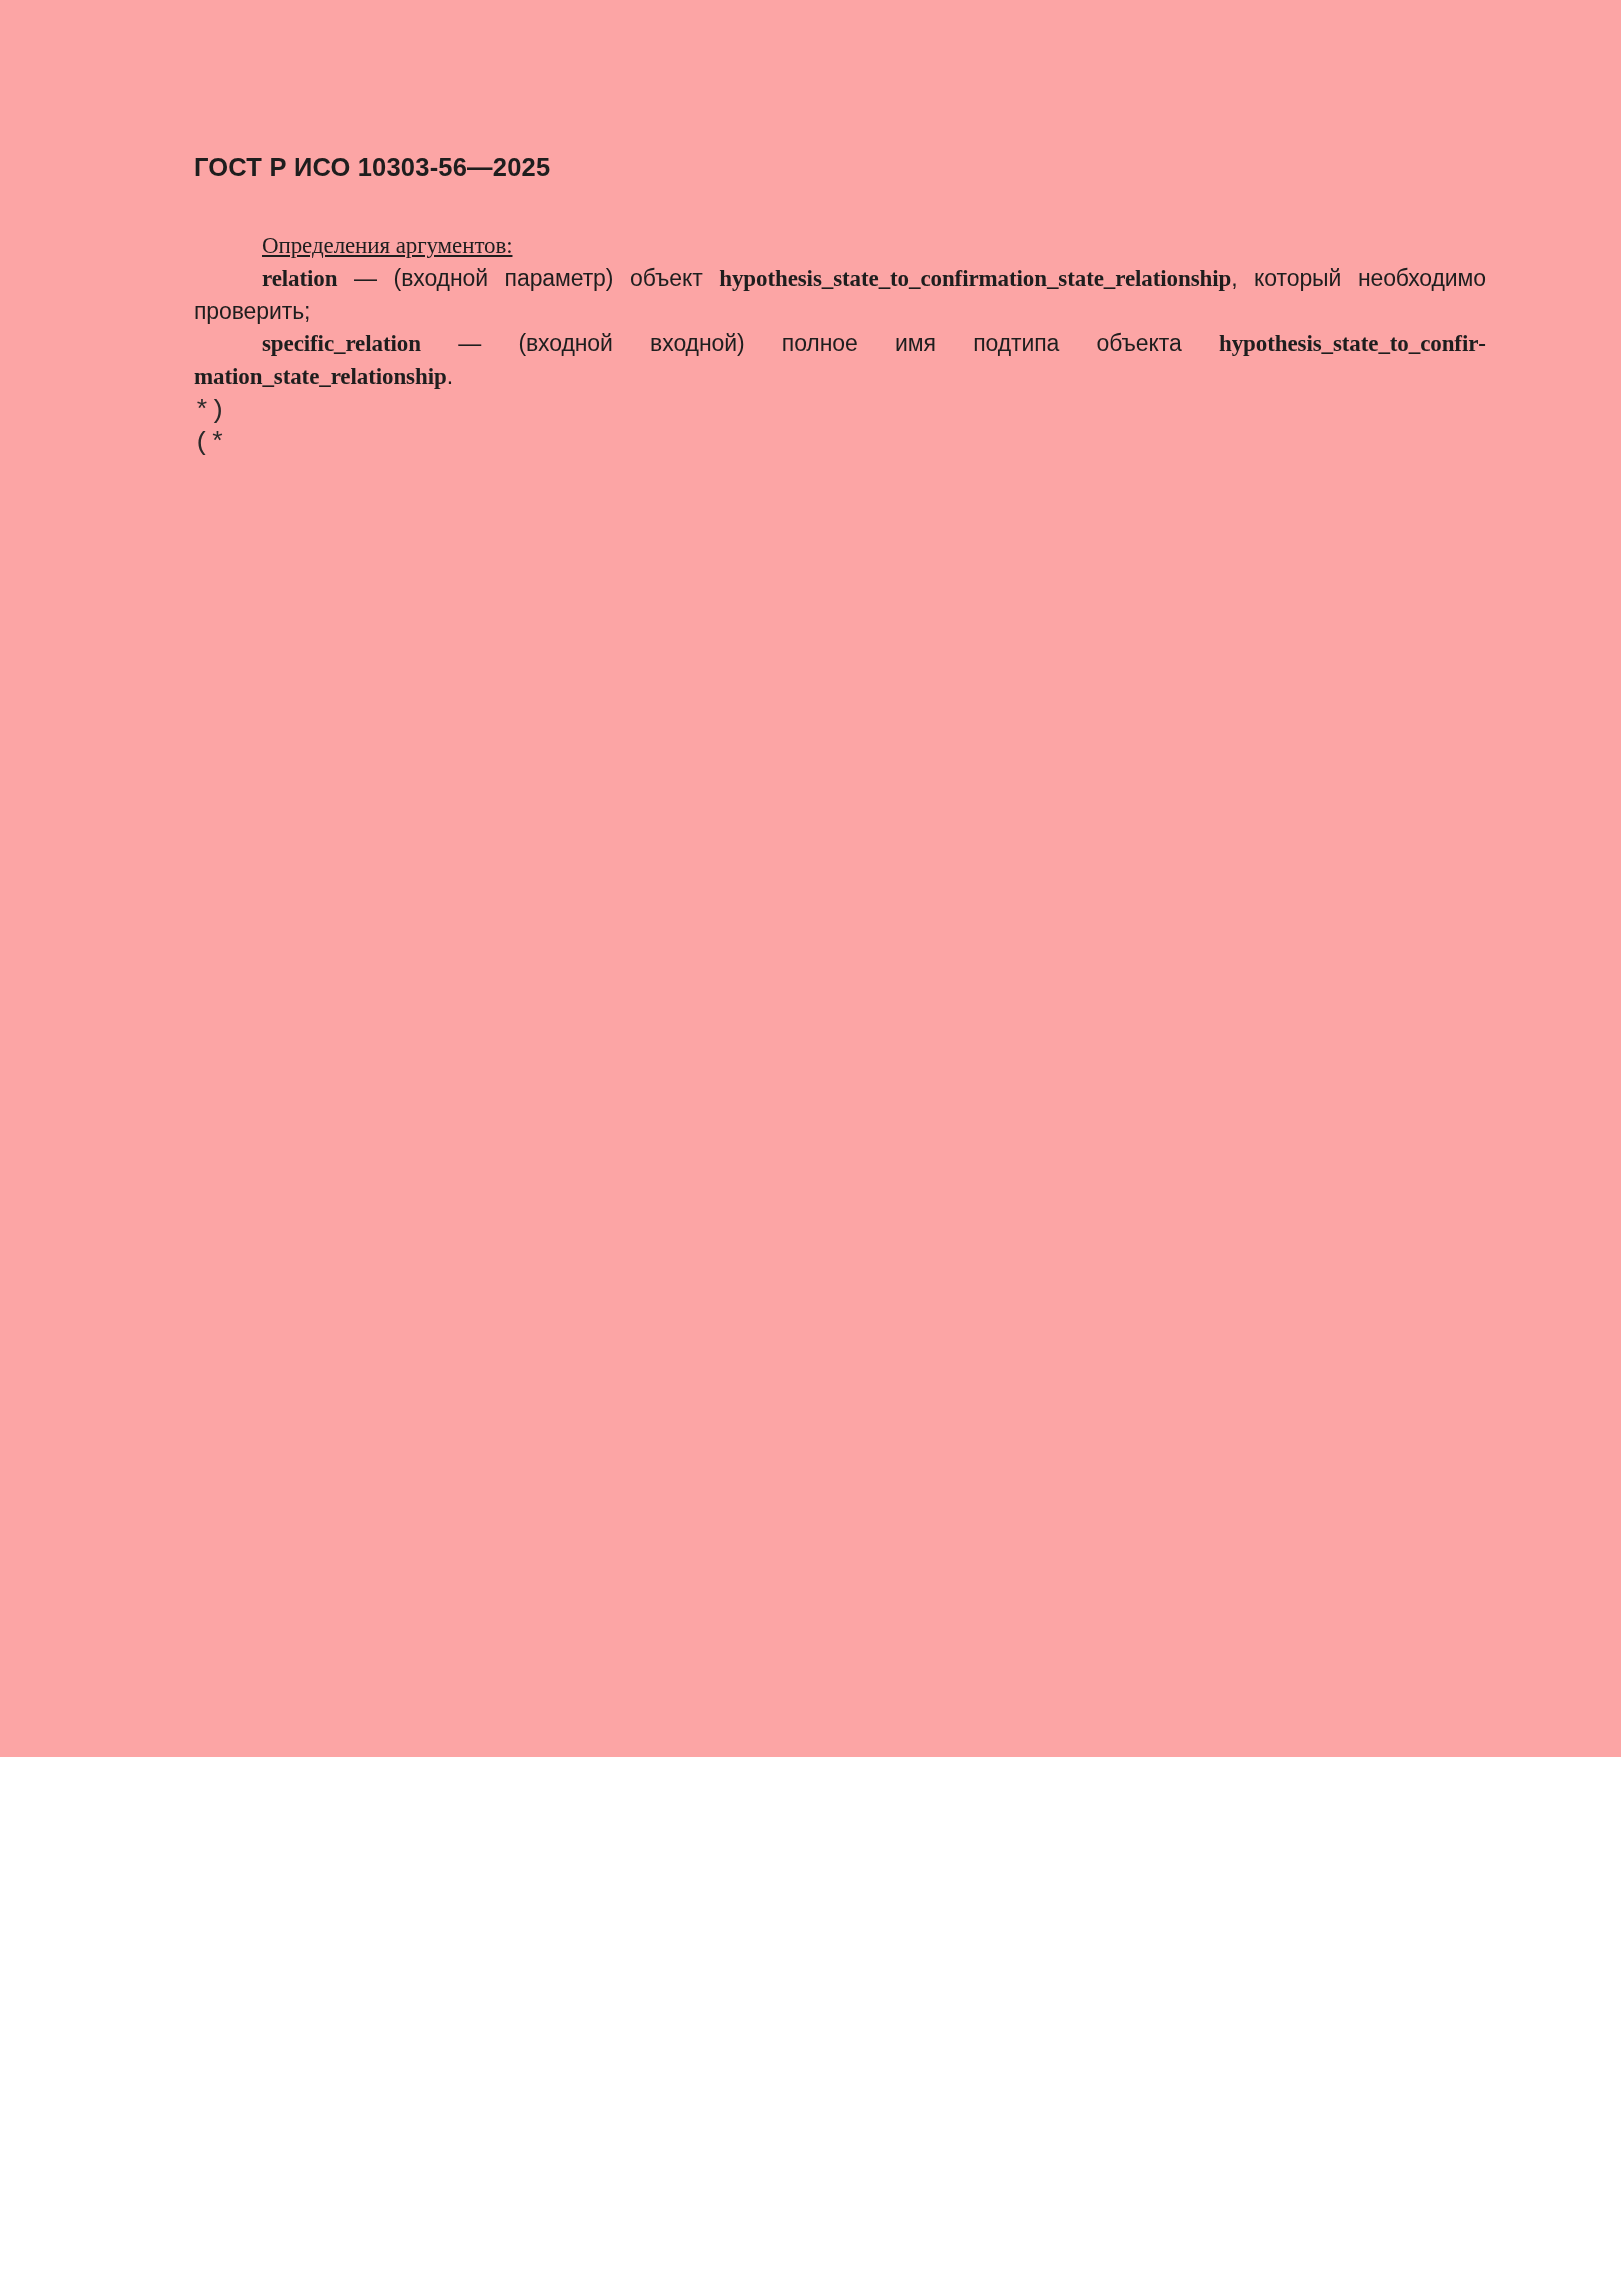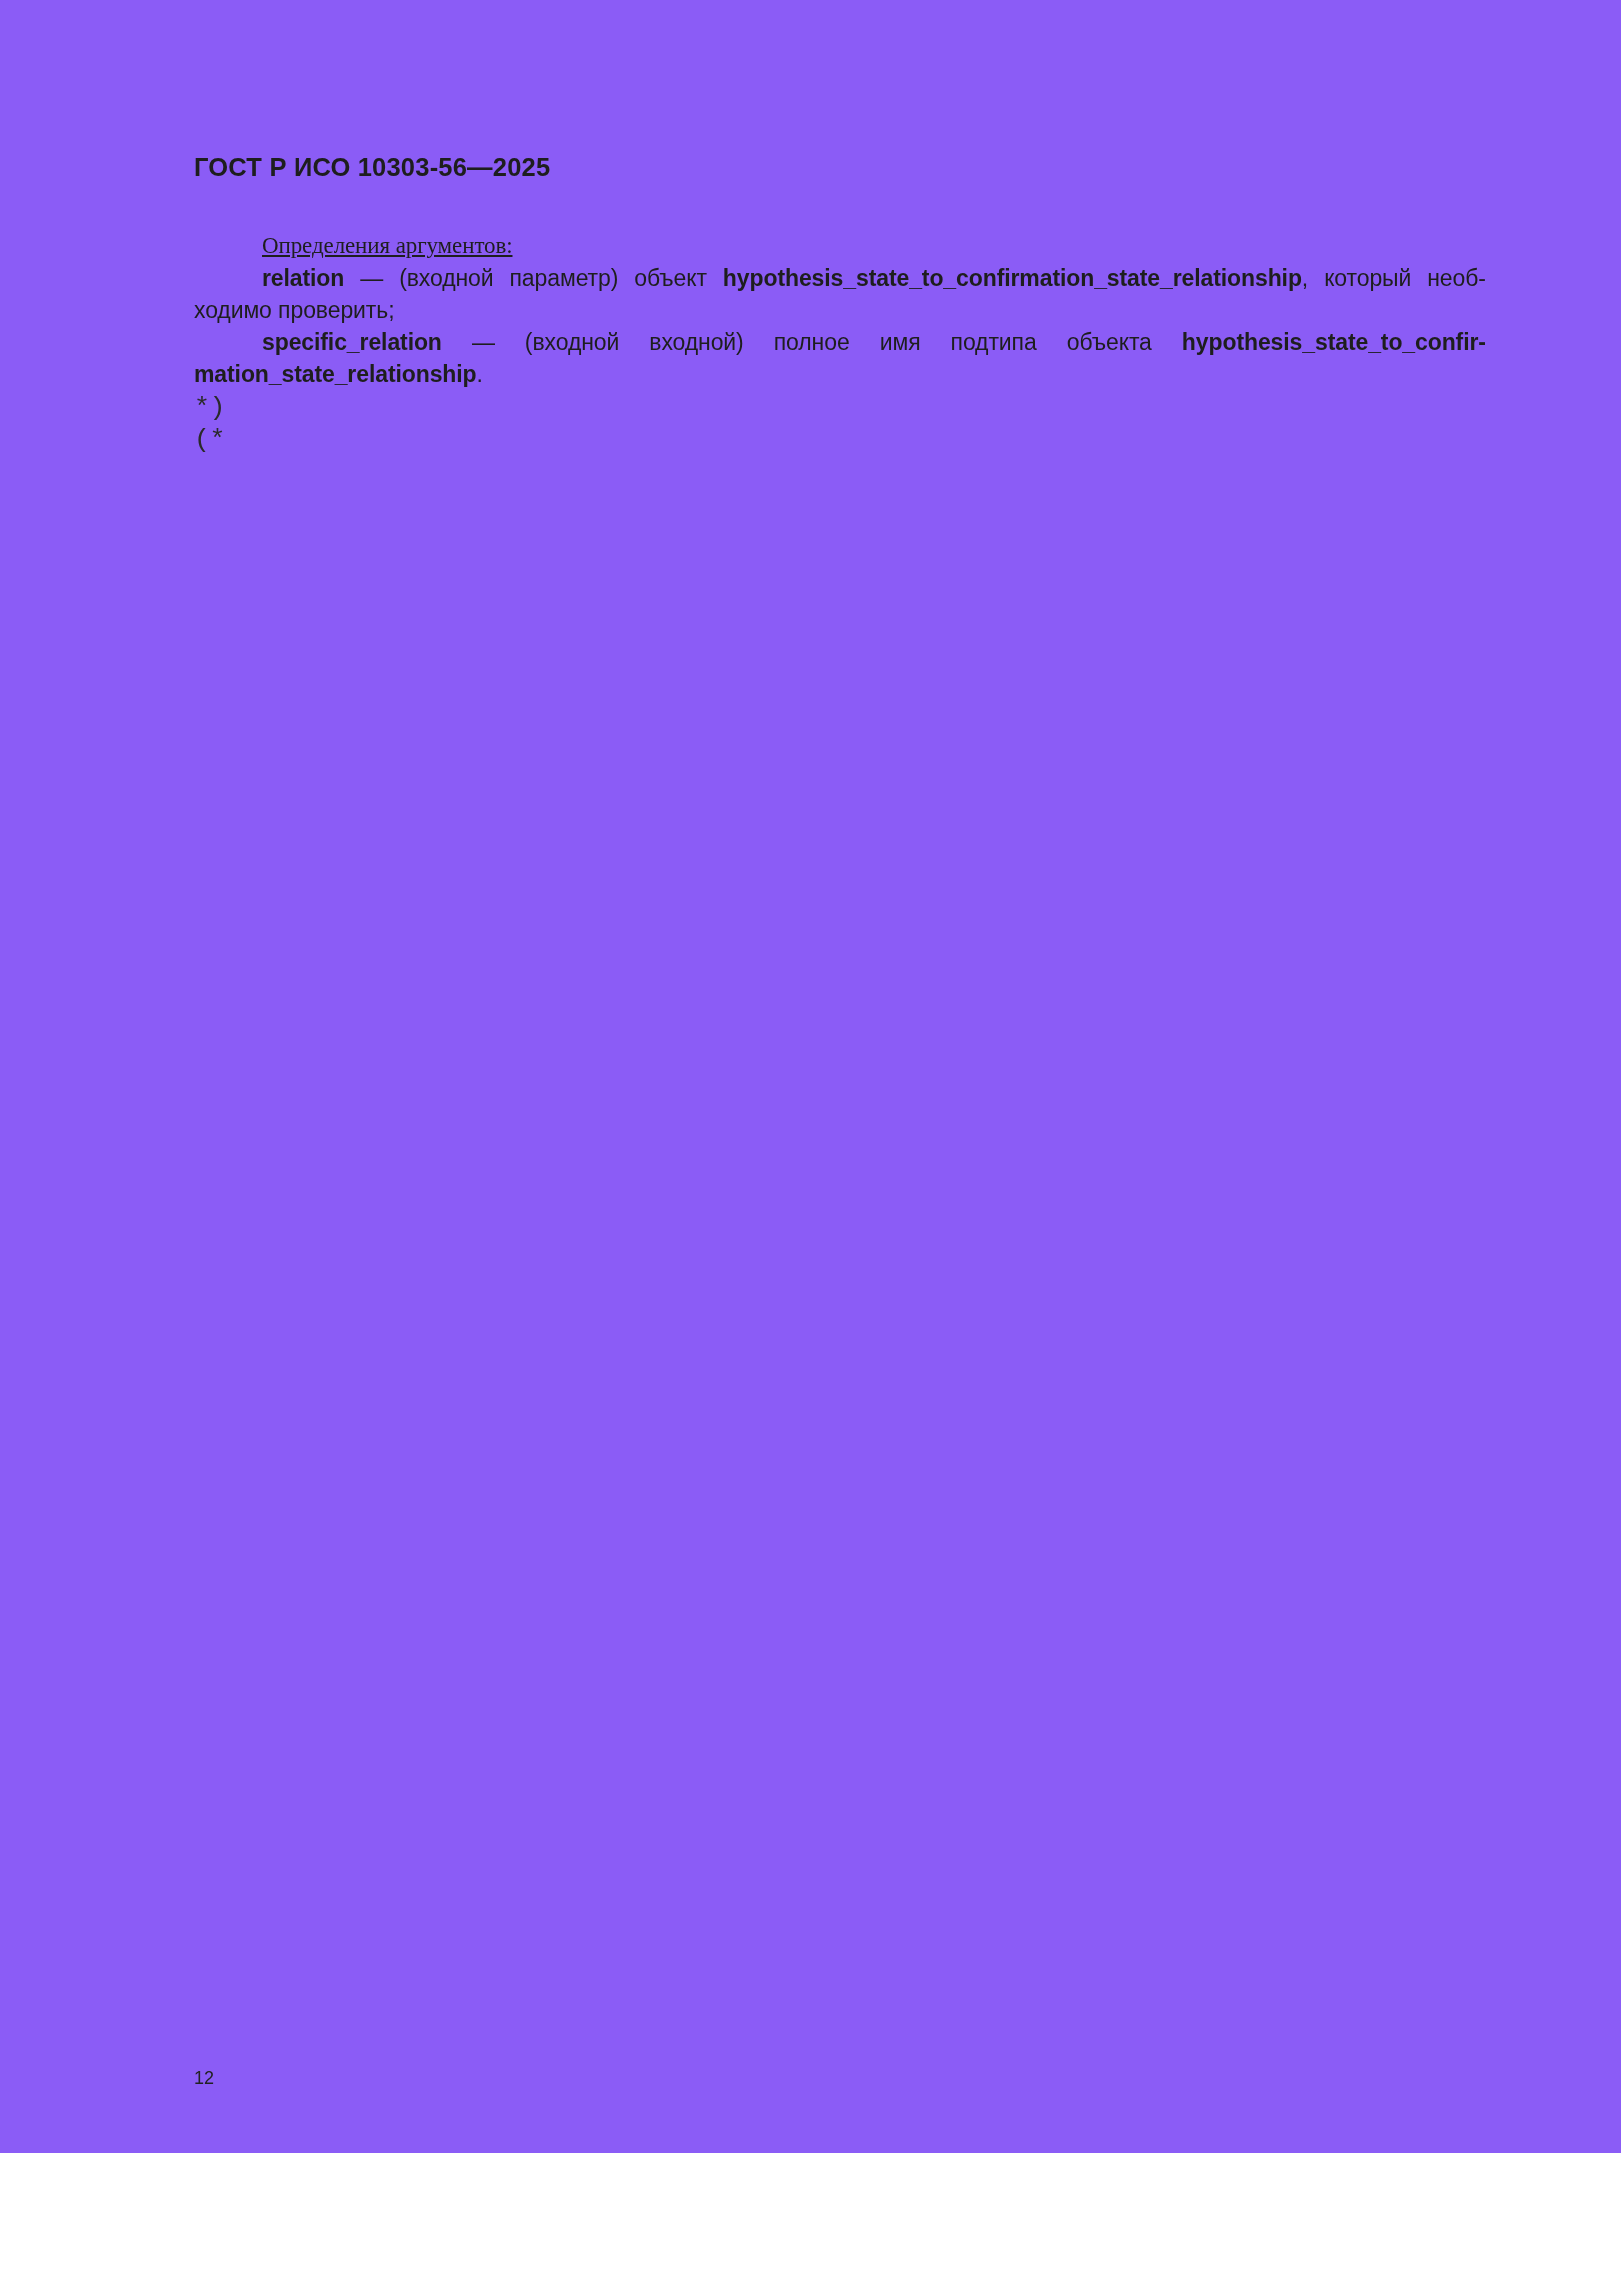--- a/index.html
+++ b/index.html
@@ -1,21 +1,21 @@
 <!DOCTYPE html>
 <html><head>
 <meta charset="utf-8">
 <style>
   * { margin: 0; padding: 0; box-sizing: border-box; }
   html, body { background: #ffffff; }
   .page {
     position: relative;
     width: 1621px;
-    height: 2153px;
-    background: #8b5cf6;
+    height: 1757px;
+    background: #fca5a5;
     font-family: "Liberation Sans", sans-serif;
     color: #1e1e1e;
     overflow: hidden;
   }
   .doc-header {
     position: absolute;
     left: 194px;
     top: 153px;
     font-size: 25.5px;
     font-weight: bold;
@@ -34,21 +34,21 @@
   .heading-line {
     padding-left: 68px;
   }
   .heading-line .u { text-decoration: underline; font-family: Liberation Serif, serif; }
   .para {
     text-align: justify;
     text-indent: 68px;
     hyphens: manual;
     -webkit-hyphens: manual;
   }
-  .para .b { font-weight: bold; }
+  .para .b { font-weight: bold; font-family: Liberation Serif, serif; }
   .code-block {
     margin-top: 2px;
     font-family: "Liberation Mono", monospace;
     font-size: 26.5px;
     line-height: 32px;
     letter-spacing: -0.5px;
     color: #2a2a2a;
   }
   .code-line { white-space: pre; }
   .page-number {

